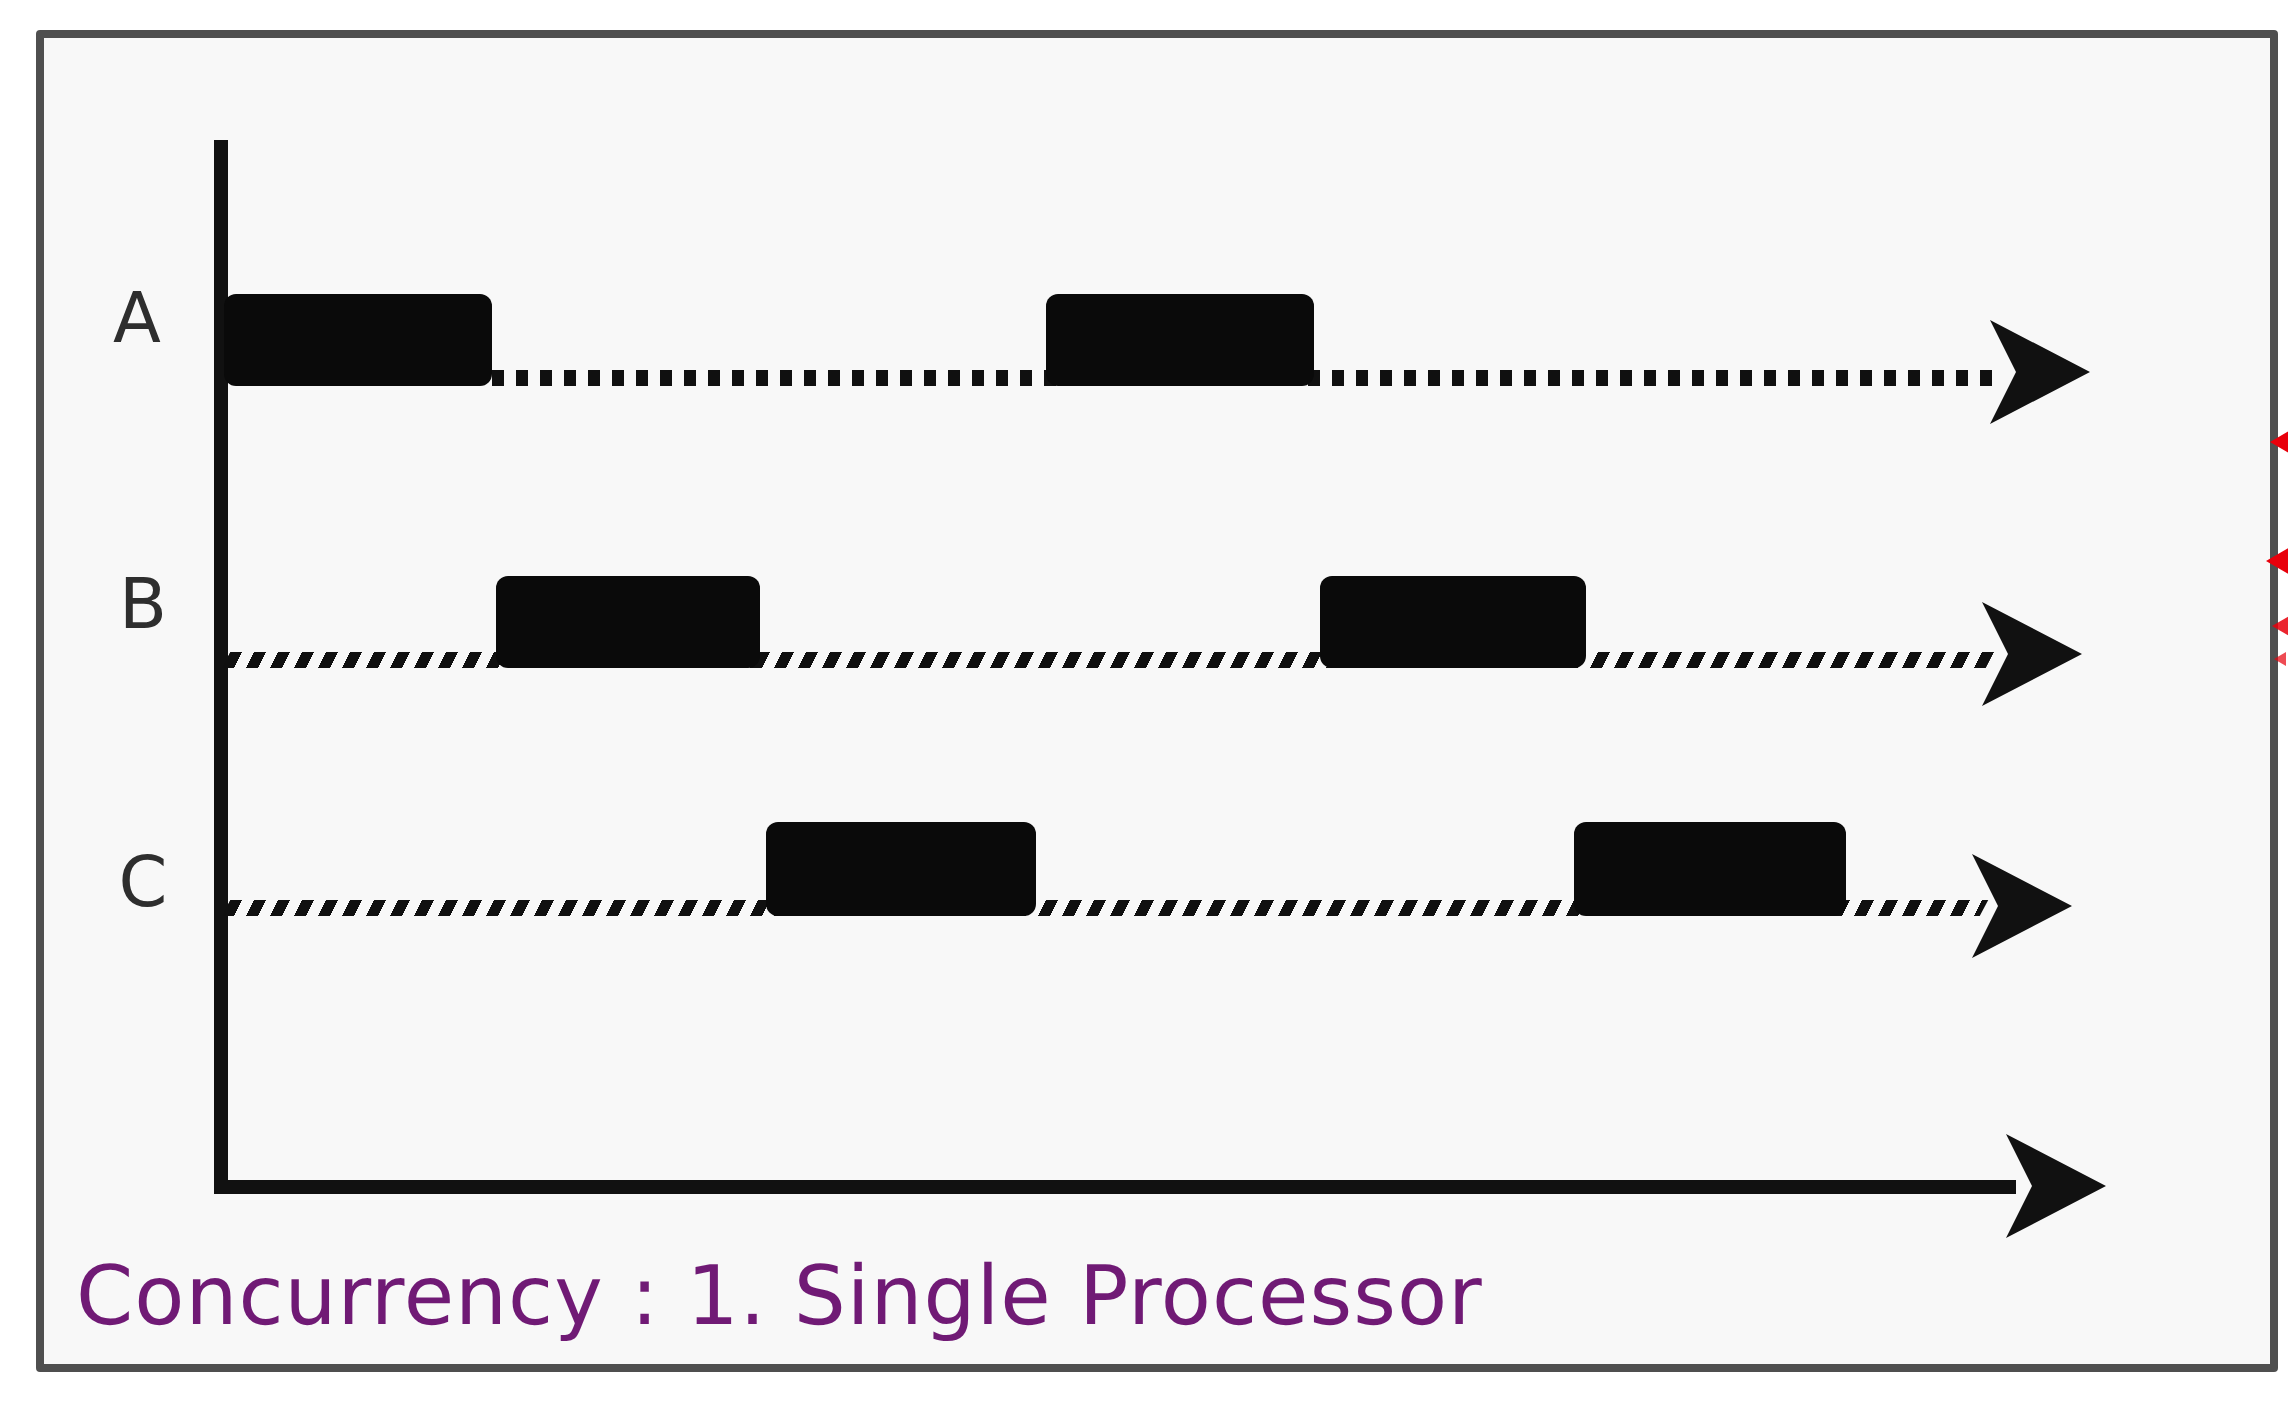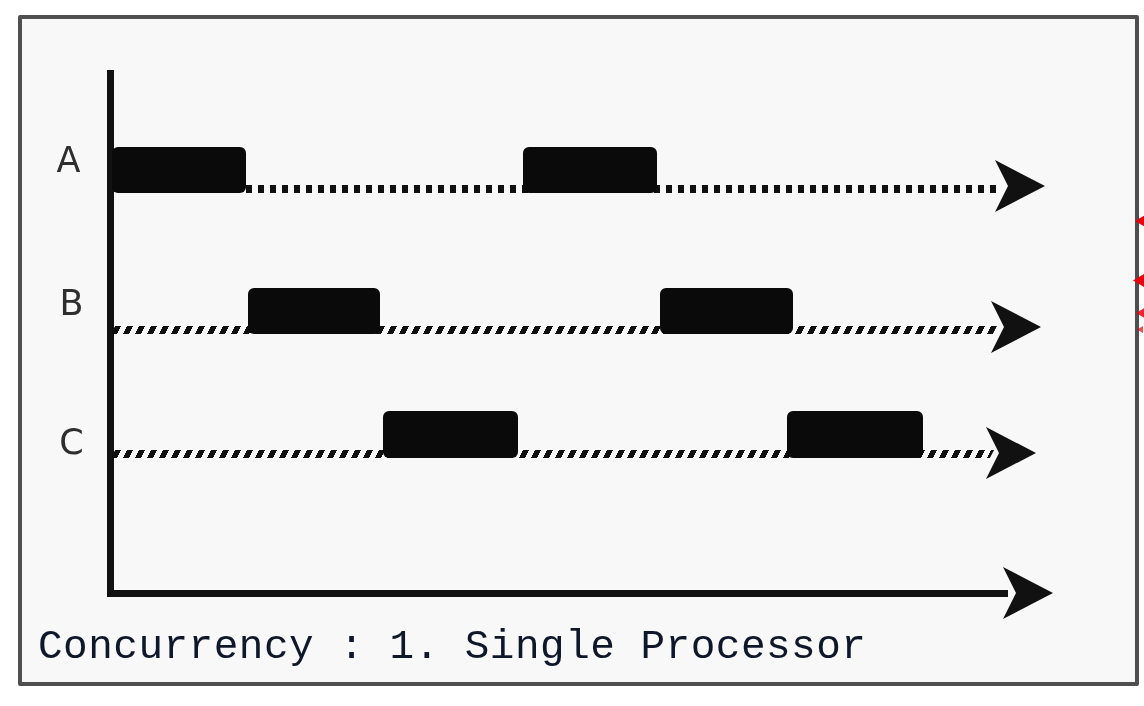--- a/index.html
+++ b/index.html
@@ -59,24 +59,23 @@
   .arrow {
     position: absolute;
     width: 54px;
     height: 56px;
   }
   .caption {
     position: absolute;
     left: 38px;
     top: 624px;
     font-size: 41px;
-    color: #0f172a;
+    color: #701a75;
     letter-spacing: 0.5px;
     white-space: nowrap;
-    font-family: Liberation Mono, monospace;
   }
   .red-mark {
     position: absolute;
   }
 </style>
 </head>
 <body>
 
 <div id="stage">
   <div class="frame"></div>

